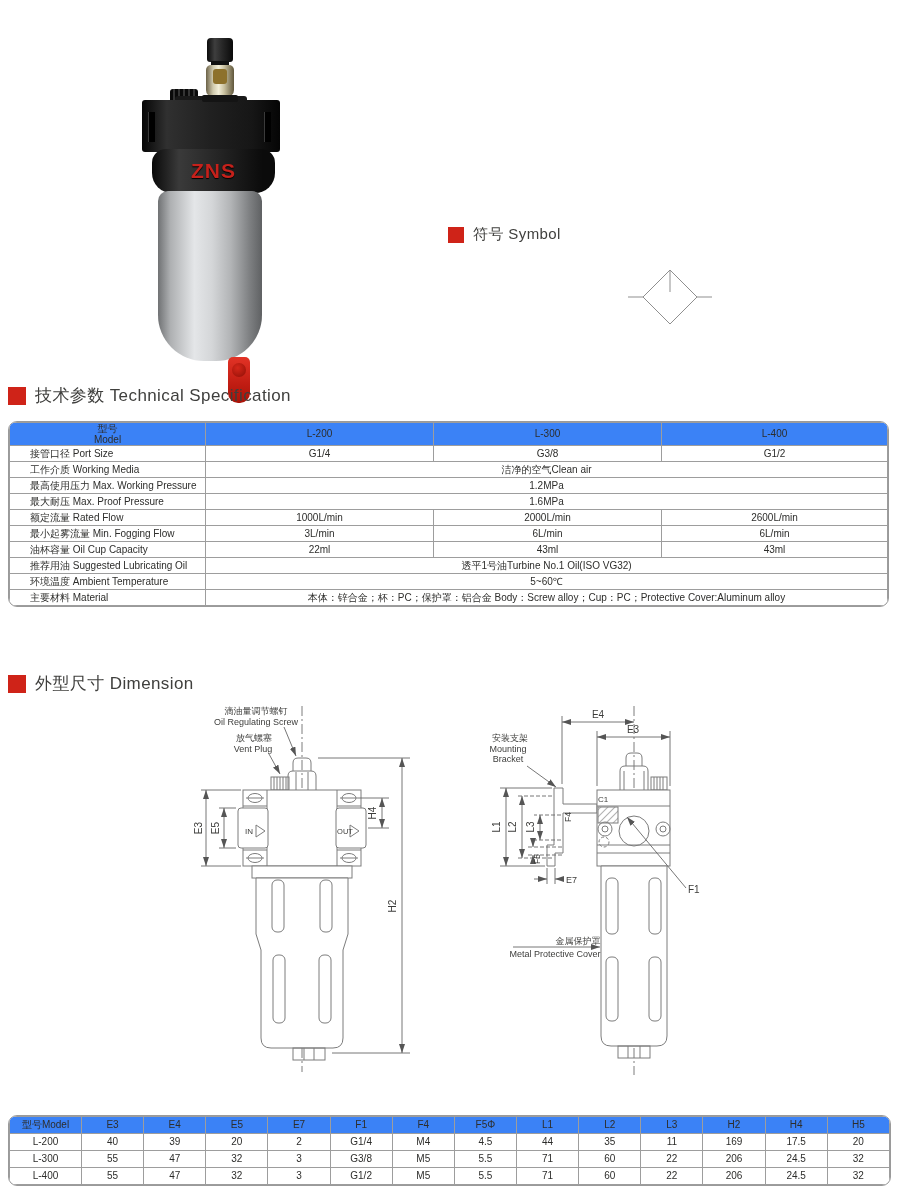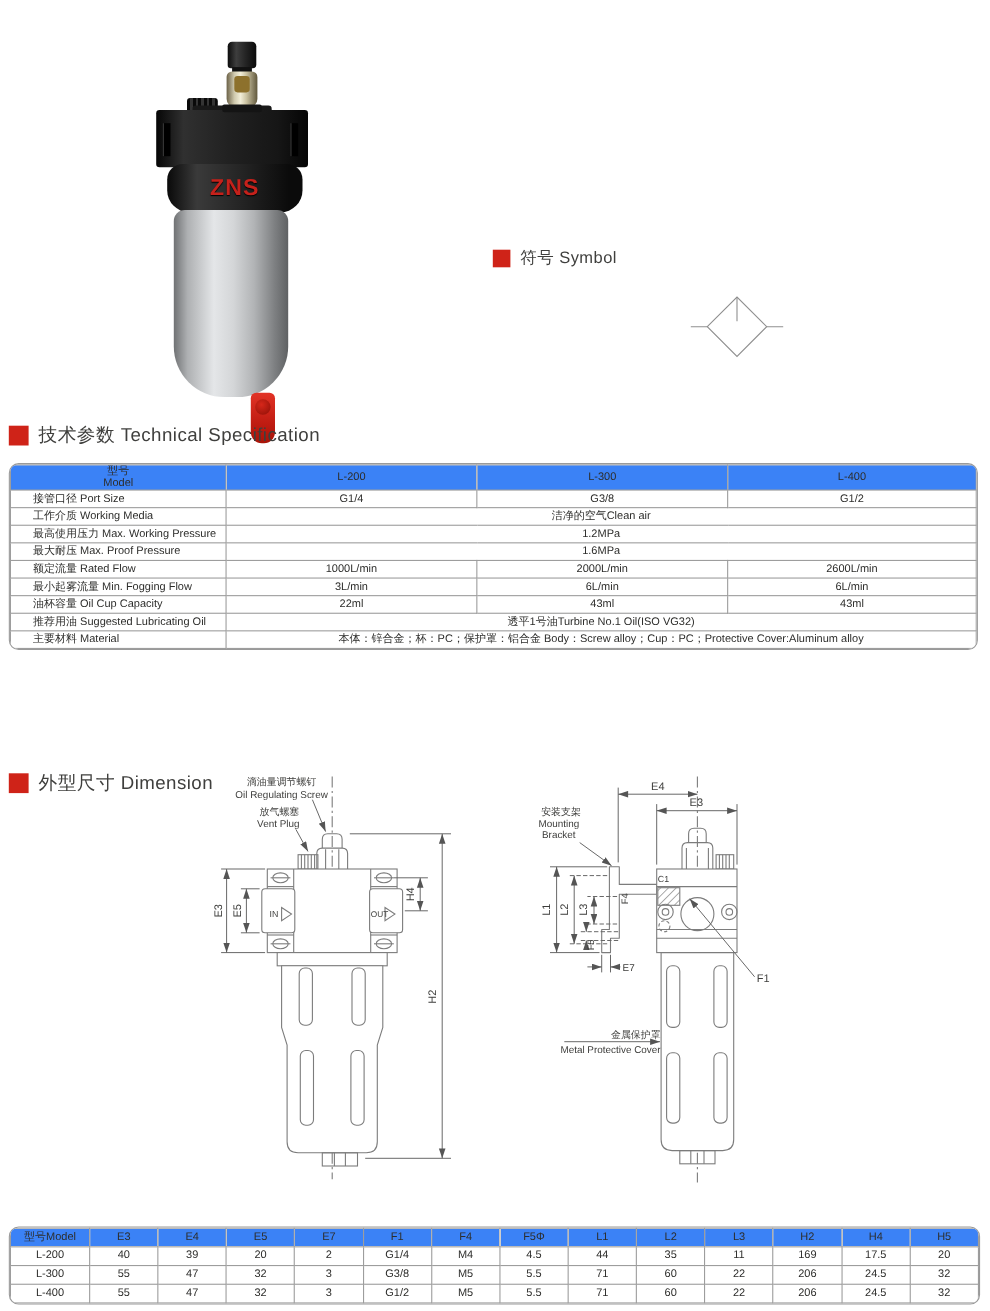--- a/index.html
+++ b/index.html
@@ -161,28 +161,32 @@
         <td class="lbl">油杯容量 Oil Cup Capacity</td>
         <td>22ml</td>
         <td>43ml</td>
         <td>43ml</td>
       </tr>
       <tr>
         <td class="lbl">推荐用油 Suggested Lubricating Oil</td>
         <td colspan="3">透平1号油Turbine No.1 Oil(ISO VG32)</td>
       </tr>
       <tr>
+        <td class="lbl">环境温度 Ambient Temperature</td>
+        <td colspan="3">5~60℃</td>
+      </tr>
+      <tr>
         <td class="lbl">主要材料 Material</td>
         <td colspan="3">本体：锌合金；杯：PC；保护罩：铝合金 Body：Screw alloy；Cup：PC；Protective Cover:Aluminum alloy</td>
       </tr>
     </tbody>
       </table>
   </div>
 
-  <div class="sec-head" style="left:8px;top:700px;">
+  <div class="sec-head" style="left:8px;top:672px;">
     <div class="red-sq"></div>
     <div class="sec-title">外型尺寸 Dimension</div>
   </div>
 
   <svg class="abs" style="left:0;top:700px;" width="900" height="400" viewBox="0 700 900 400">
     <defs>
       <marker id="mE" markerWidth="11" markerHeight="8" refX="9" refY="3" orient="auto" markerUnits="userSpaceOnUse">
         <path d="M0,0 L9,3 L0,6 Z" fill="#555"></path>
       </marker>
       <marker id="mS" markerWidth="11" markerHeight="8" refX="0" refY="3" orient="auto" markerUnits="userSpaceOnUse">

